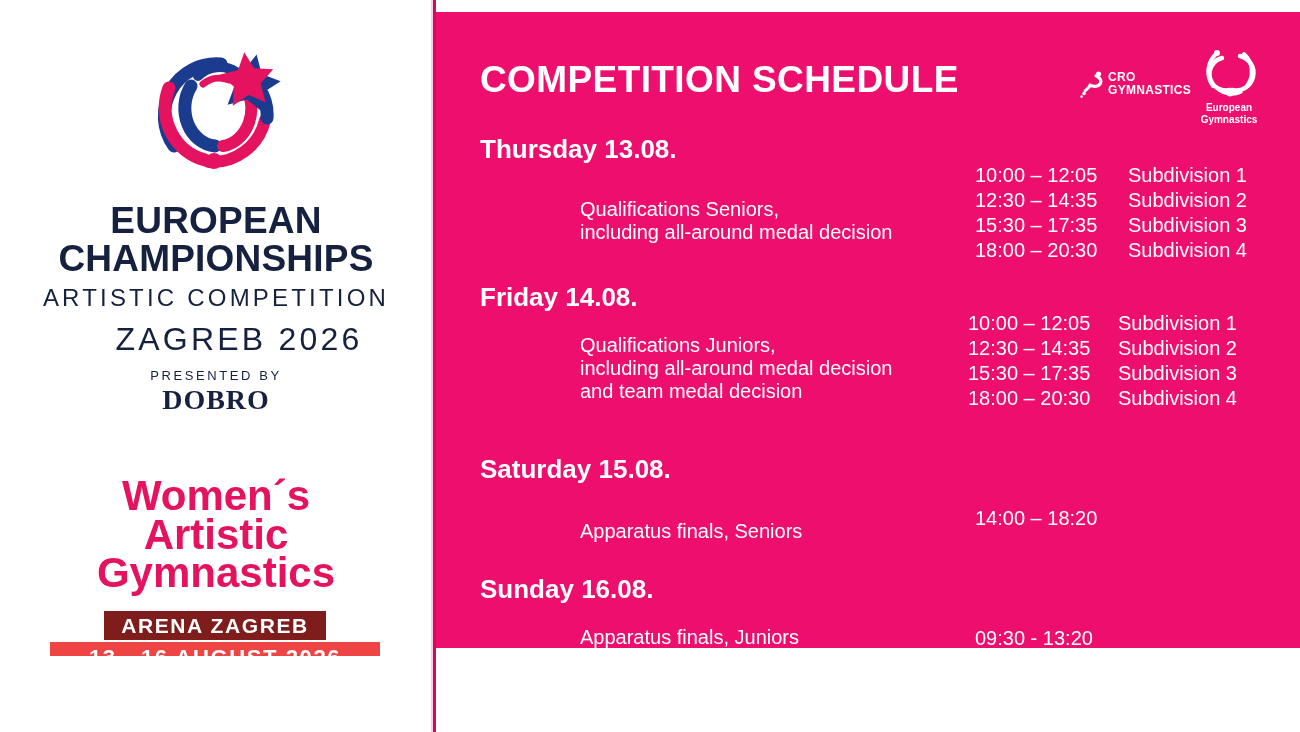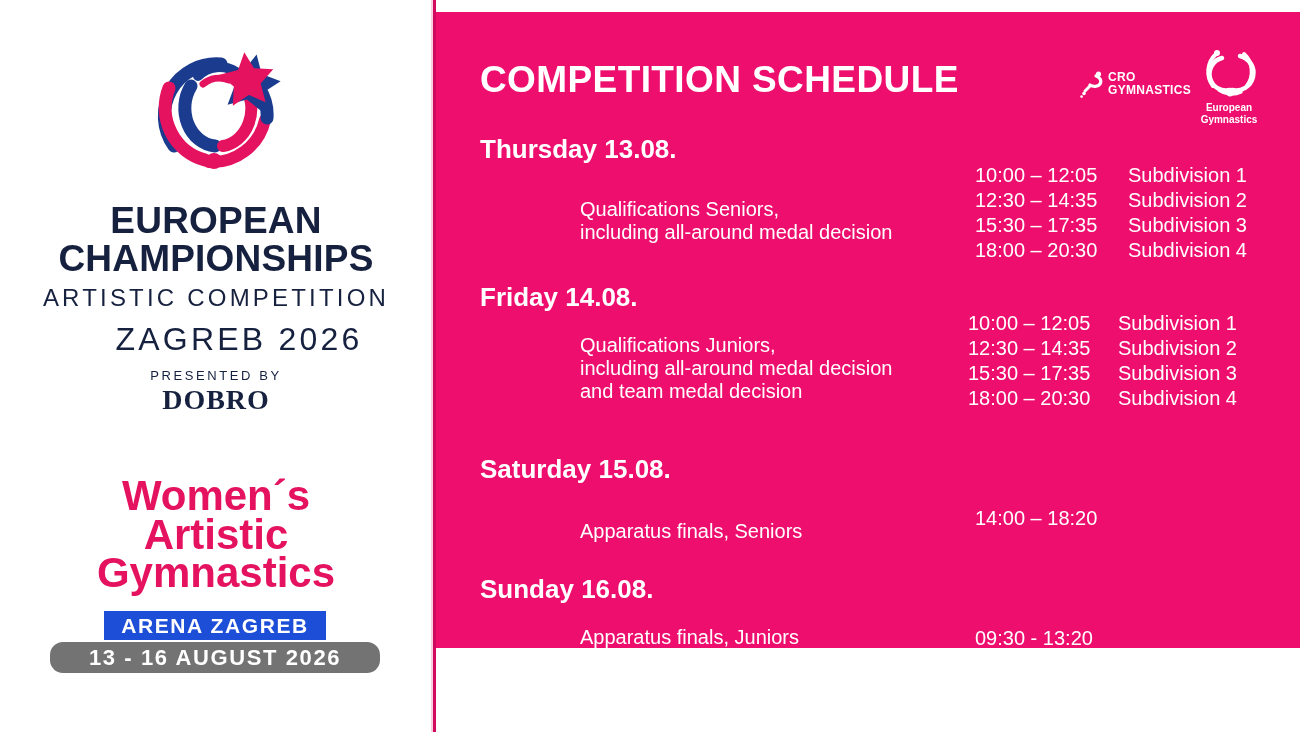--- a/index.html
+++ b/index.html
@@ -110,42 +110,41 @@
   }
   #discipline-1 { top: 475px; }
   #discipline-2 { top: 514px; }
   #discipline-3 { top: 552px; }
 
   
   #badge-venue {
     position: absolute;
     left: 104px; top: 611px;
     width: 222px; height: 29px;
-    background: #1d4ed8;
+    background: #7f1d1d;
     color: #ffffff;
     font-size: 21px;
     font-weight: 800;
     letter-spacing: 1.6px;
     line-height: 29px;
     text-align: center;
     white-space: nowrap;
   }
   #badge-dates {
     position: absolute;
     left: 50px; top: 642px;
-    width: 330px; height: 31px;
-    background: #737373;
+    width: 330px; height: 14px;
+    background: #ef4444;
     color: #ffffff;
     font-size: 22px;
     font-weight: 800;
     letter-spacing: 1.6px;
     line-height: 31px;
     text-align: center;
     white-space: nowrap;
-    border-radius: 13px;
   }
 
   
   #right-panel {
     position: absolute;
     left: 436px; top: 12px;
     width: 864px; height: 636px;
     background: #ed0e6e;
     padding-left: 21px;
   }

